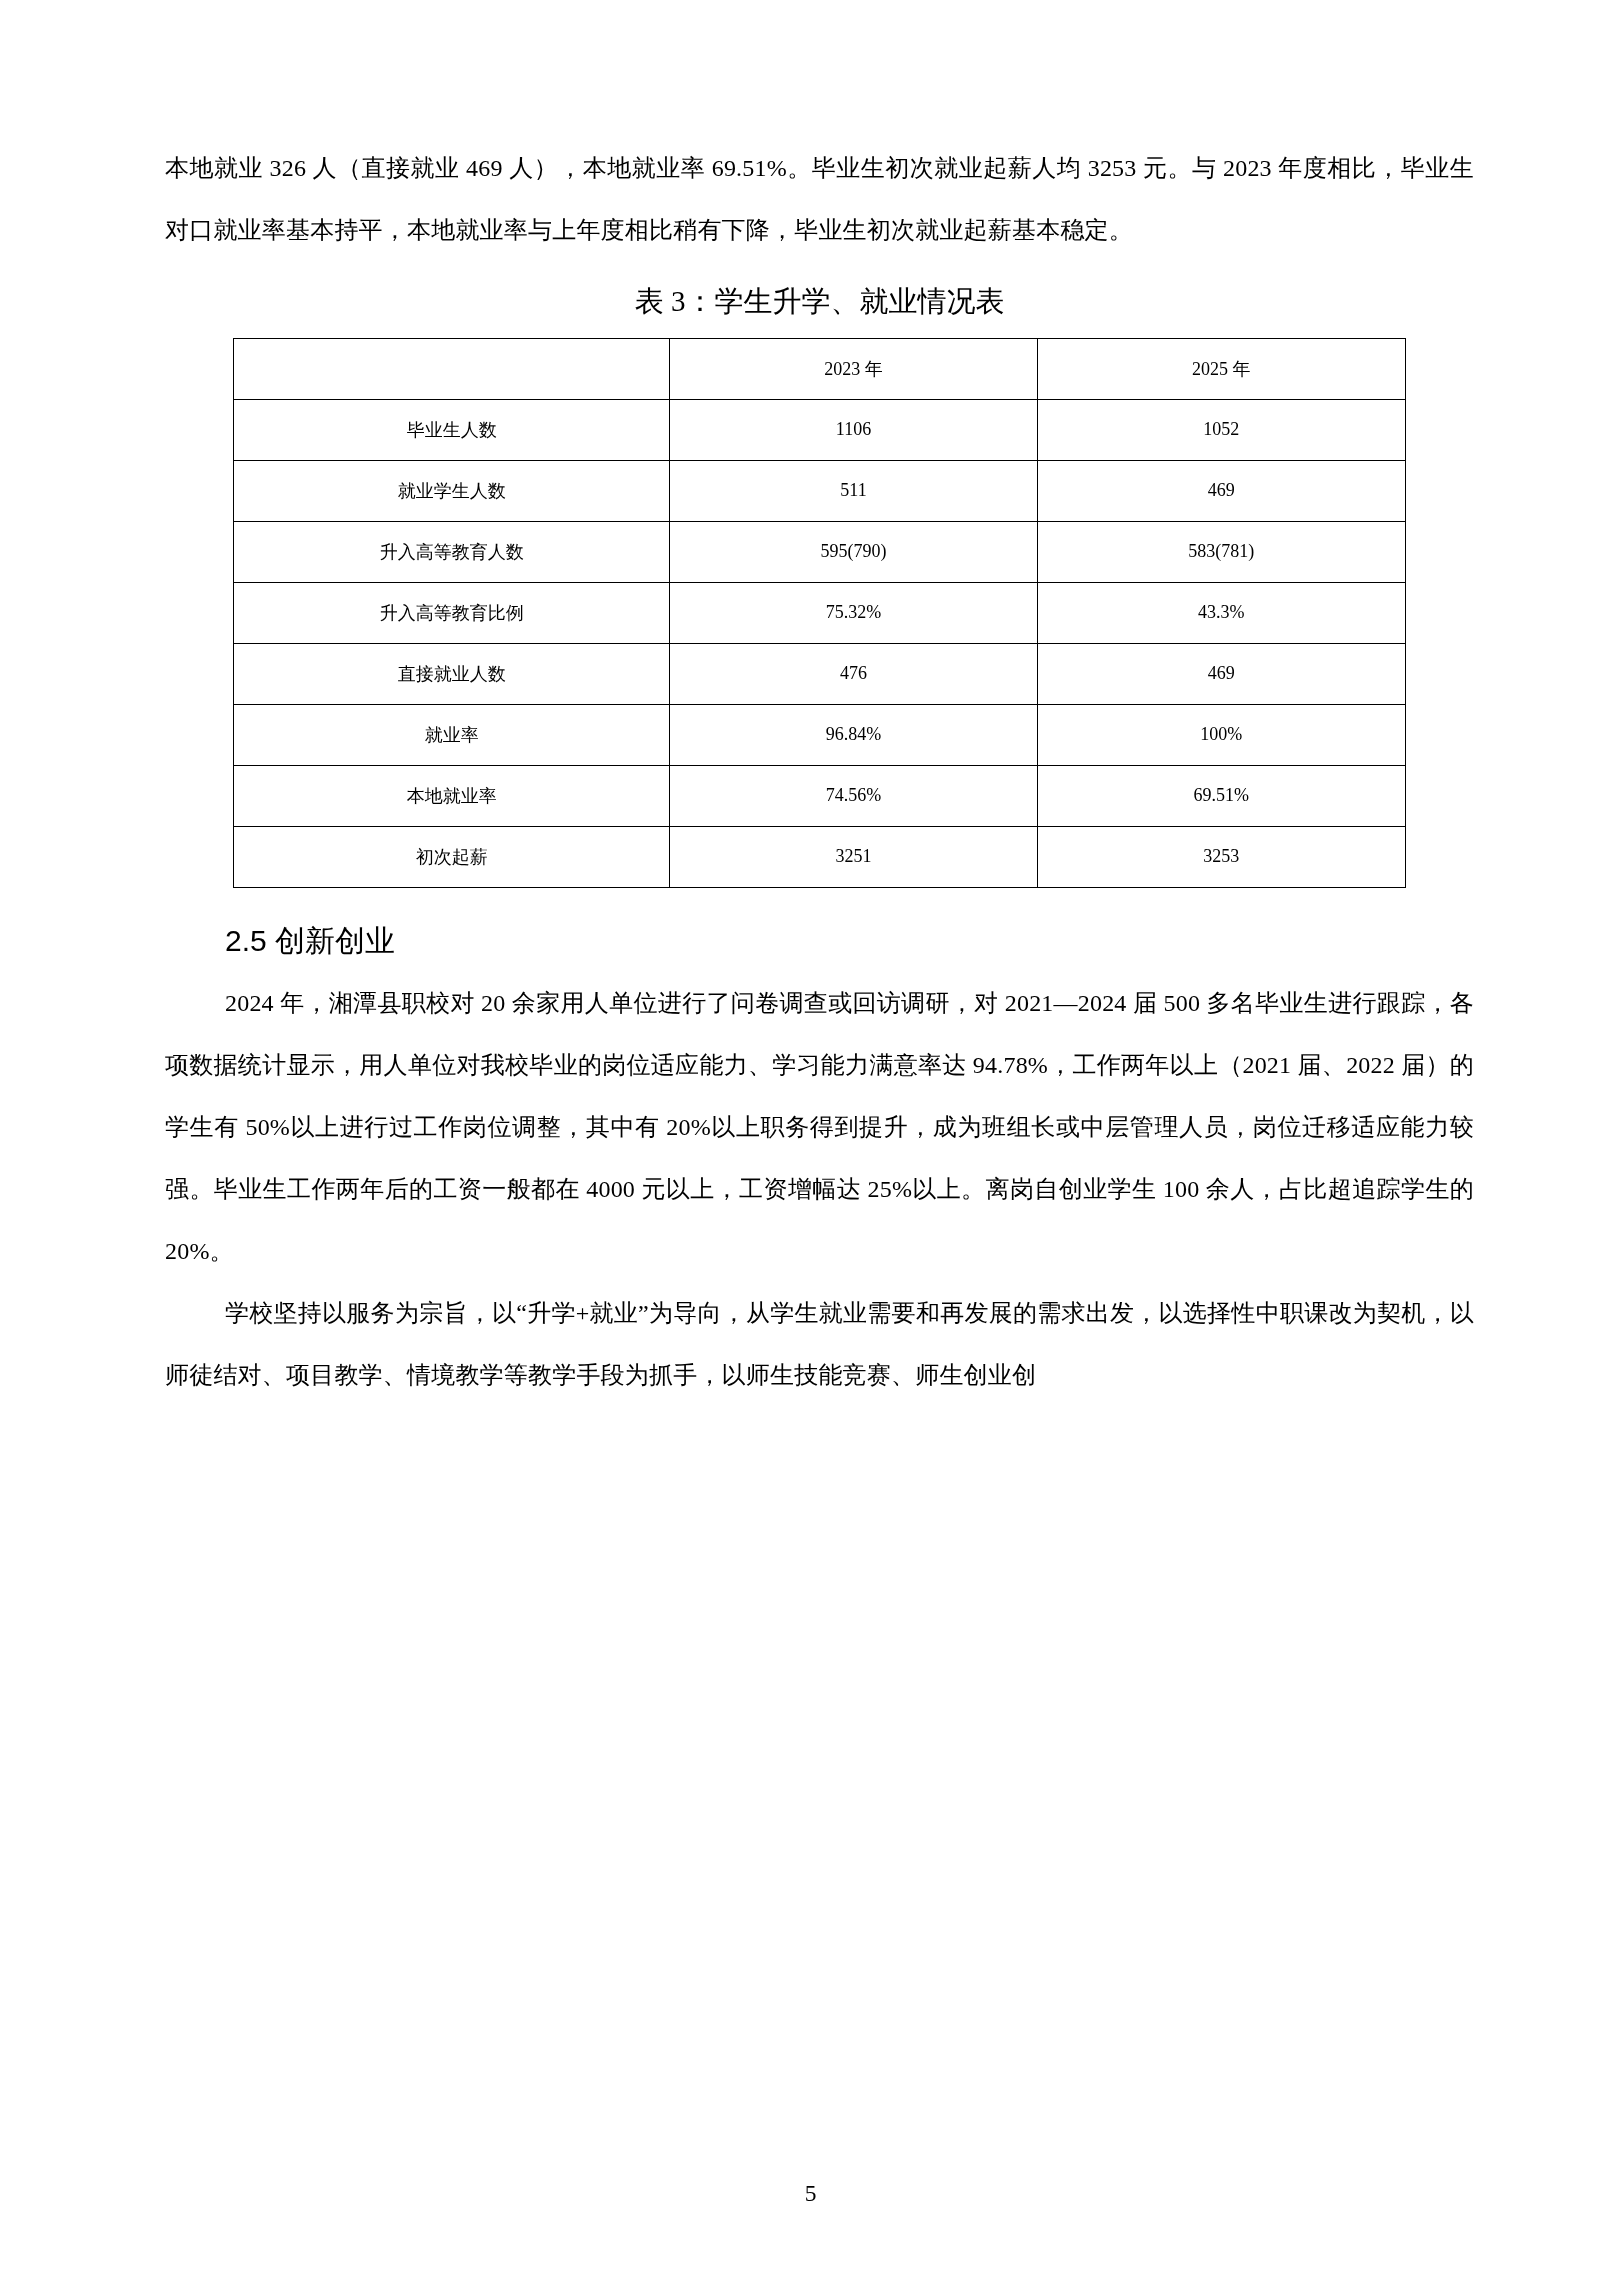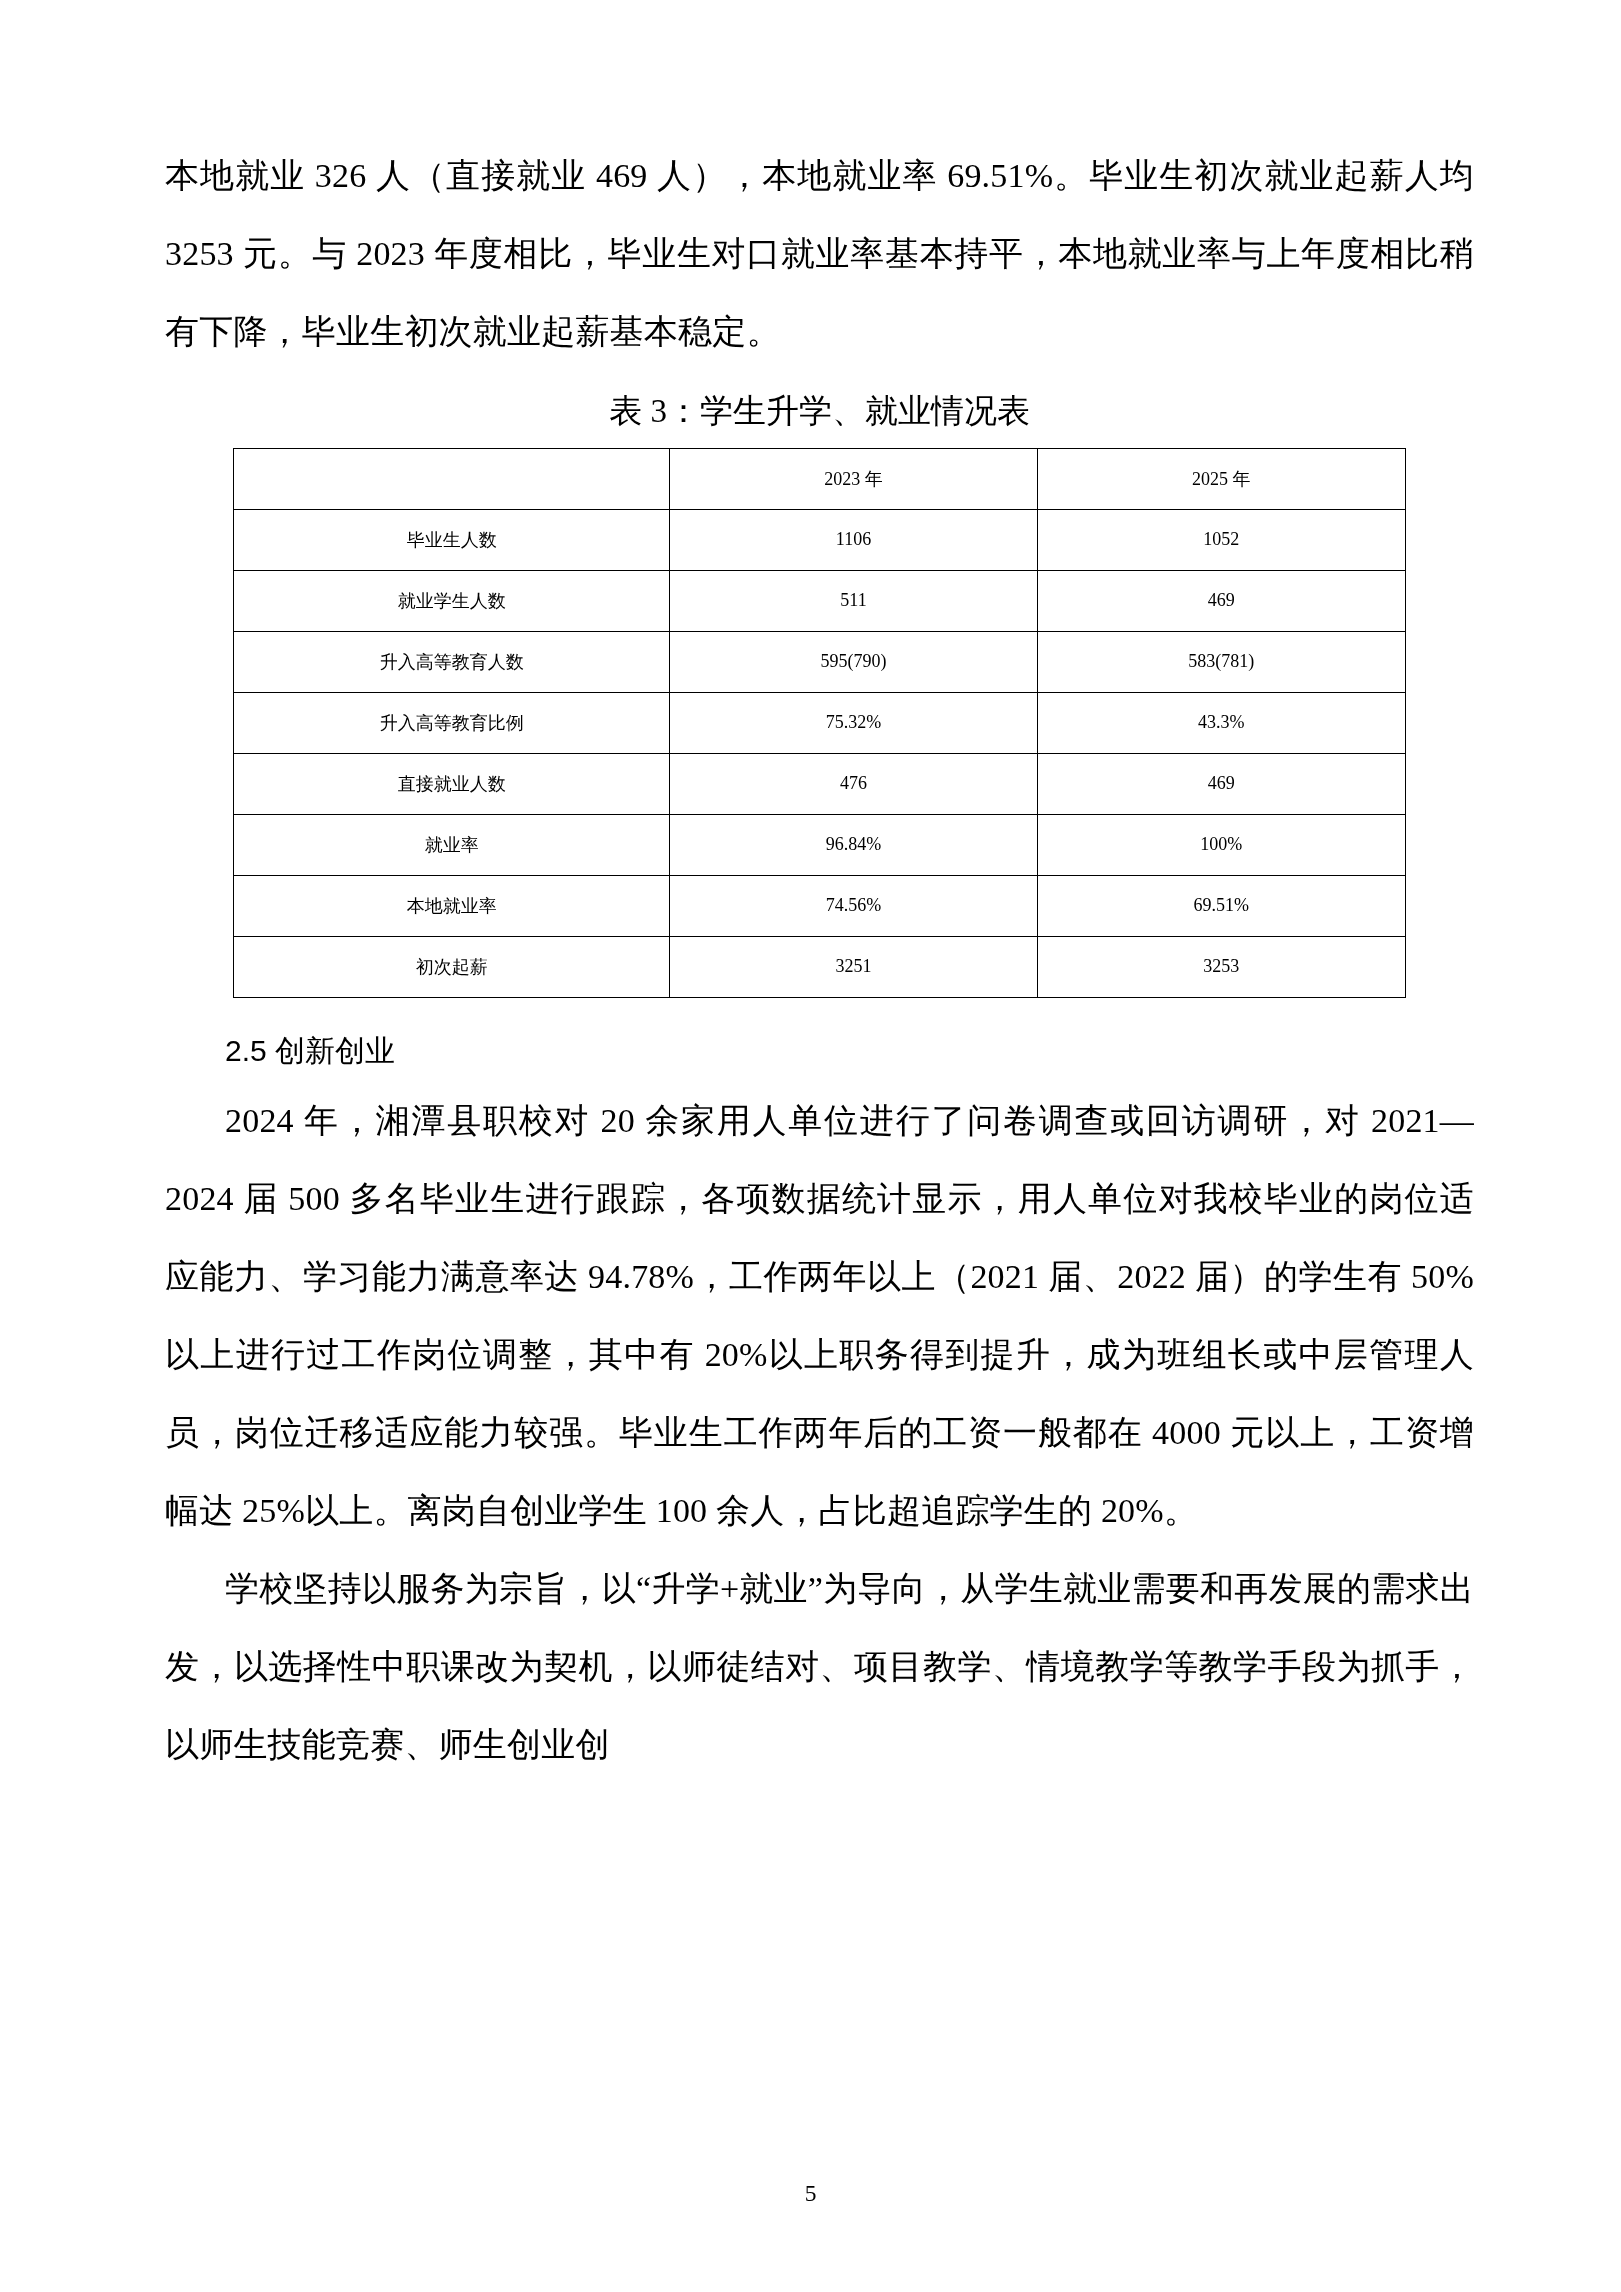--- a/index.html
+++ b/index.html
@@ -17,32 +17,32 @@
   }
   .page {
     box-sizing: border-box;
     width: 1621px;
     height: 2293px;
     padding: 137px 147px 78px 165px;
     position: relative;
   }
   p.body-text {
     margin: 0 0 0 0;
-    font-size: 34px;
-    line-height: 78px;
+    font-size: 24px;
+    line-height: 62px;
     text-align: justify;
     text-align-last: left;
     letter-spacing: 0.2px;
   }
   p.indent {
     text-indent: 60px;
   }
   .table-caption {
     text-align: center;
-    font-size: 33px;
+    font-size: 29px;
     line-height: 61px;
     margin: 9.8px 0 5.9px 0;
   }
   table.data-table {
     border-collapse: collapse;
     width: 1145px;
     margin: 0 auto;
     table-layout: fixed;
   }
   table.data-table td {

